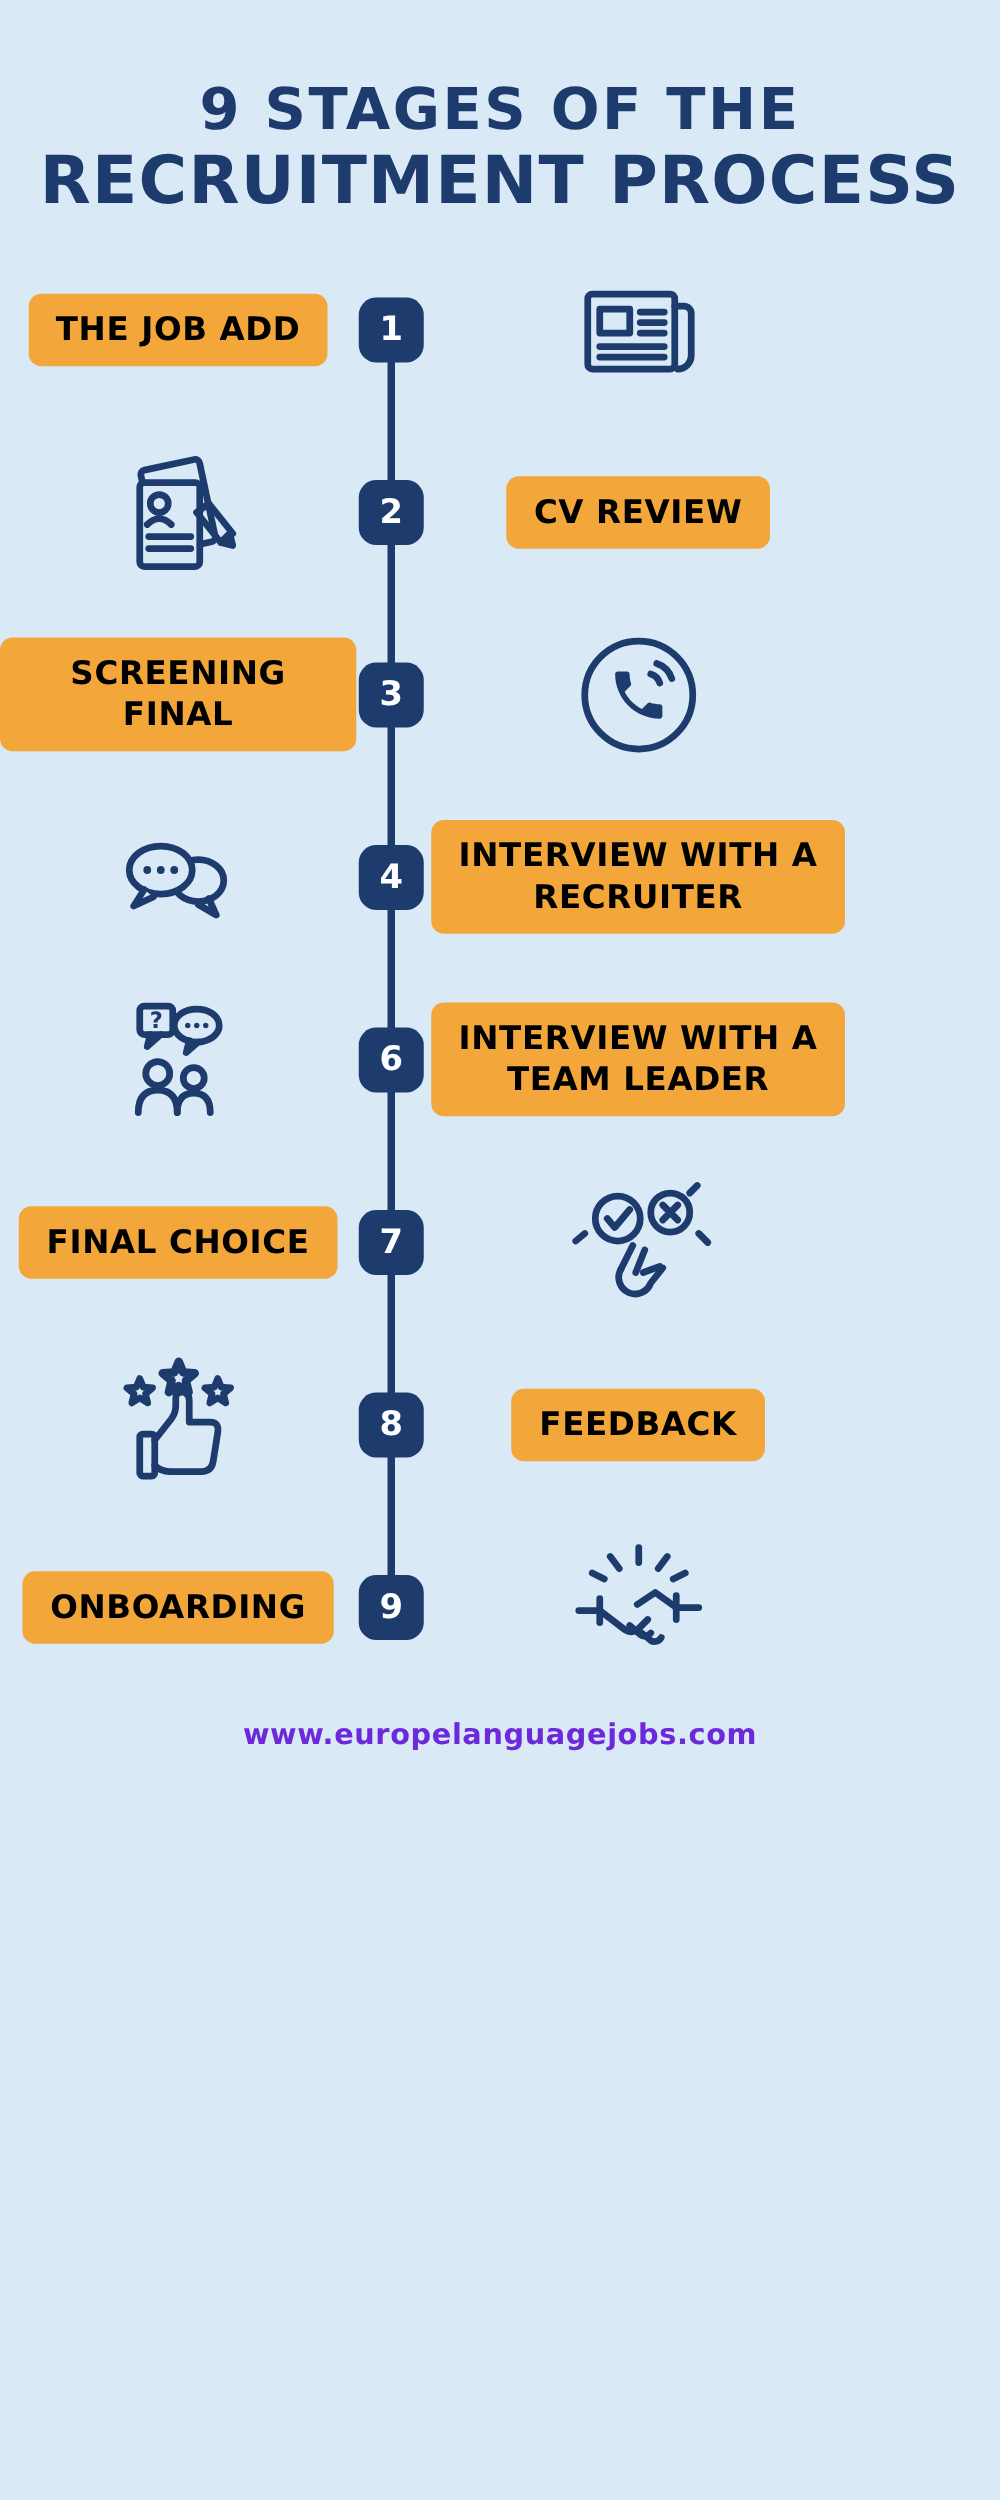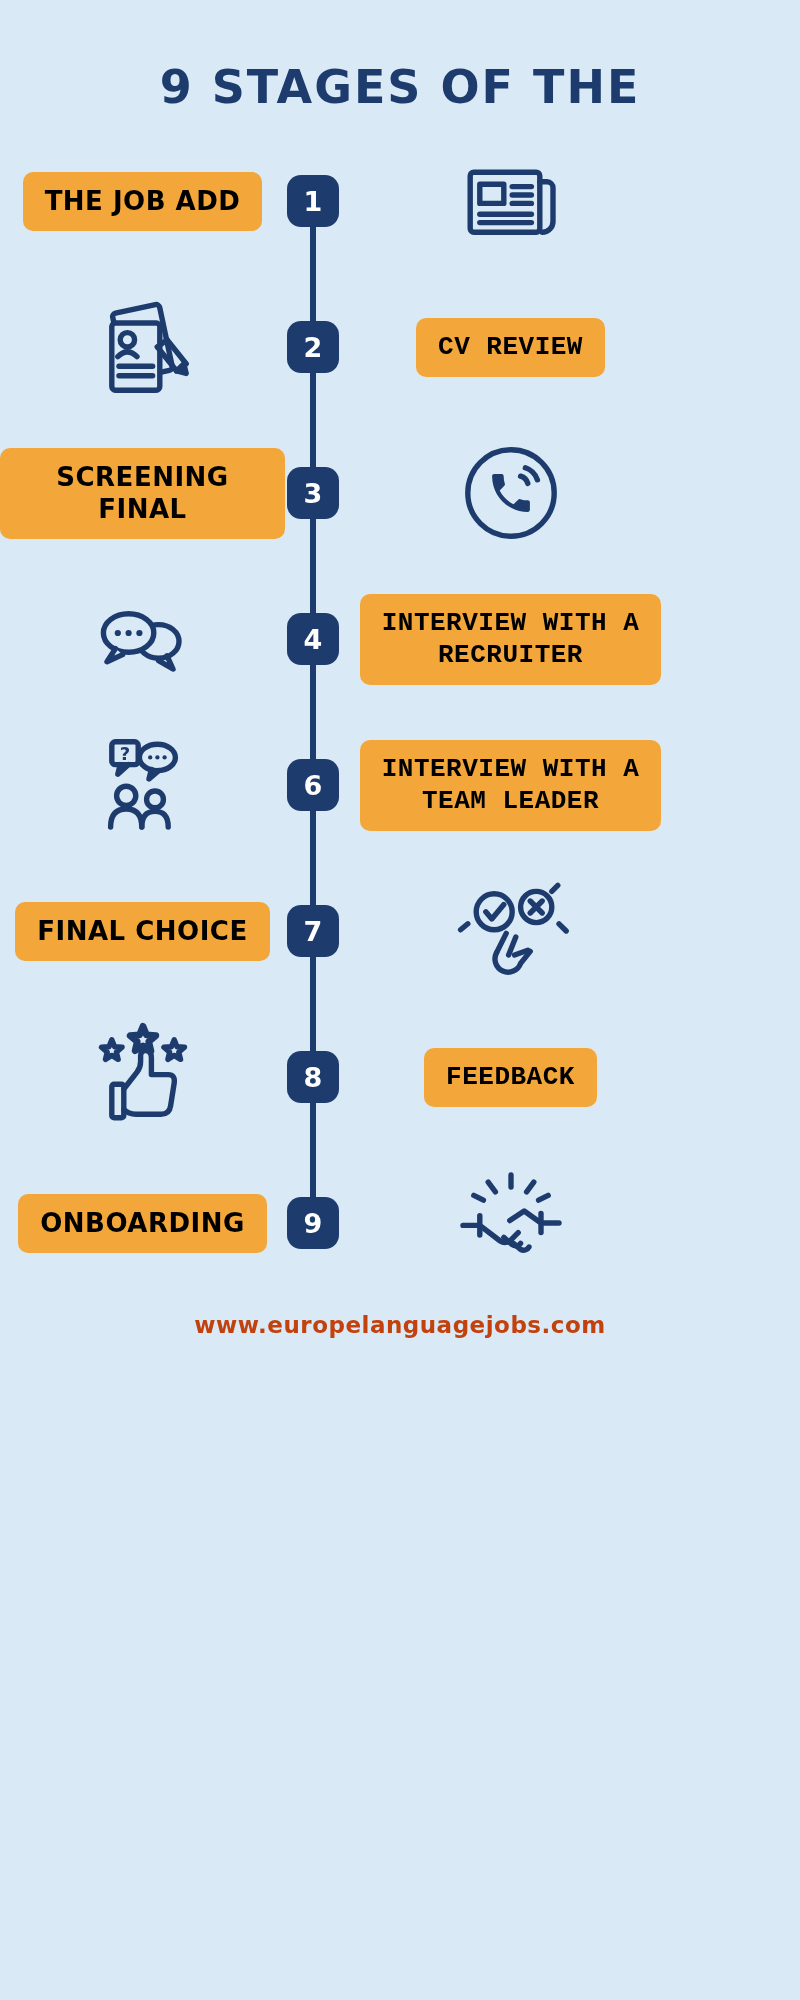--- a/index.html
+++ b/index.html
@@ -12,42 +12,43 @@
   .title .t1{font-size:46px;letter-spacing:2px;}
   .title .t2{font-size:53px;letter-spacing:1px;}
   .rows{position:relative;margin-top:14px;}
   .timeline-line{
     position:absolute;left:310px;top:73px;bottom:73px;width:6px;
     background:#1d3c6d;border-radius:3px;z-index:1;
   }
   .row{display:flex;height:146px;align-items:center;position:relative;}
   .col-left{width:285px;display:flex;justify-content:center;align-items:center;}
   .col-mid{width:56px;display:flex;justify-content:center;align-items:center;position:relative;z-index:2;}
-  .col-right{flex:1;display:flex;justify-content:center;align-items:center;padding-right:120px;font-family:Liberation Mono, monospace;}
+  .col-right{flex:1;display:flex;justify-content:center;align-items:center;padding-right:120px;}
   .node{
     width:52px;height:52px;background:#1d3c6d;border-radius:14px;color:#fff;
     display:flex;align-items:center;justify-content:center;
     font-size:27px;font-weight:700;
   }
   .pill{
     background:#f3a73a;color:#000000;font-weight:700;font-size:26px;letter-spacing:.5px;
     padding:13px 22px;border-radius:10px;text-align:center;
     white-space:pre-line;line-height:1.25;max-width:300px;
   }
   .icon svg{display:block;width:120px;height:120px;}
   .icon svg{stroke:#1d3c6d;fill:none;stroke-width:4.5;stroke-linecap:round;stroke-linejoin:round;}
-  .footer{margin-top:16px;text-align:center;color:#c2410c;font-weight:700;font-size:23px;letter-spacing:.5px;}
+  .footer{margin-top:16px;text-align:center;color:#6d28d9;font-weight:700;font-size:23px;letter-spacing:.5px;}
 </style>
 </head>
 <body>
 
 <div class="canvas">
 
   <div class="title">
     <div class="t1">9 STAGES OF THE</div>
+    <div class="t2">RECRUITMENT PROCESS</div>
   </div>
 
   <div class="rows">
     <div class="timeline-line"></div>
 
     <div class="row">
       <div class="col-left">
         <div class="pill">THE JOB ADD</div>
       </div>
       <div class="col-mid">

